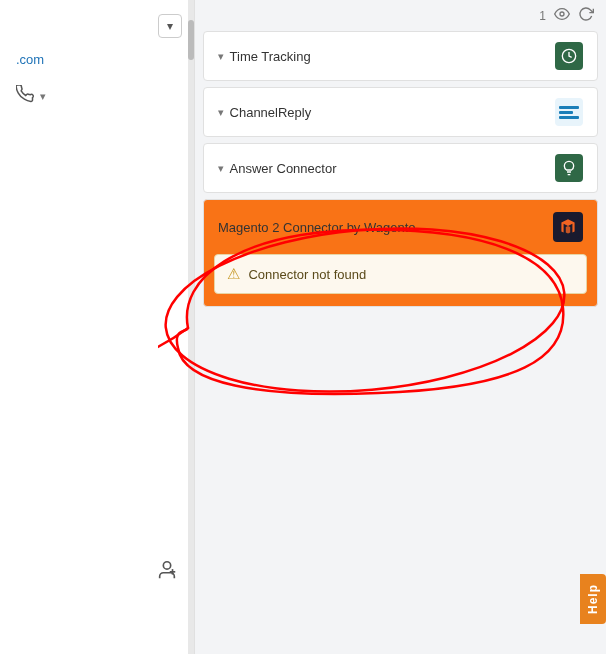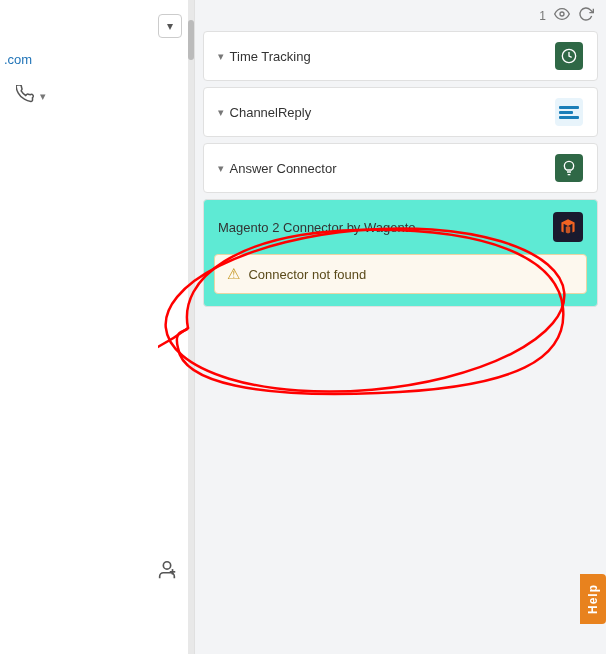--- a/index.html
+++ b/index.html
@@ -41,21 +41,21 @@
       border: 1px solid #ccc;
       background: #fff;
       border-radius: 4px;
       padding: 4px 8px;
       cursor: pointer;
       font-size: 12px;
       color: #555;
     }
 
     .left-link {
-      padding: 8px 4px;
+      padding: 8px 16px;
       font-size: 13px;
       color: #1f73b7;
       cursor: pointer;
     }
 
     .left-icon-row {
       display: flex;
       align-items: center;
       padding: 10px 16px;
       gap: 6px;
@@ -175,21 +175,21 @@
       font-size: 13px;
     }
 
     .app-icon-lightbulb {
       background: #2f6846;
       color: #fff;
     }
 
     
     .magento-section {
-      background: #5eead4;
+      background: #f97316;
       border: 1px solid #e0e0e0;
       border-radius: 4px;
       margin-bottom: 6px;
     }
 
     .magento-header {
       display: flex;
       align-items: center;
       justify-content: space-between;
       padding: 12px 14px;

